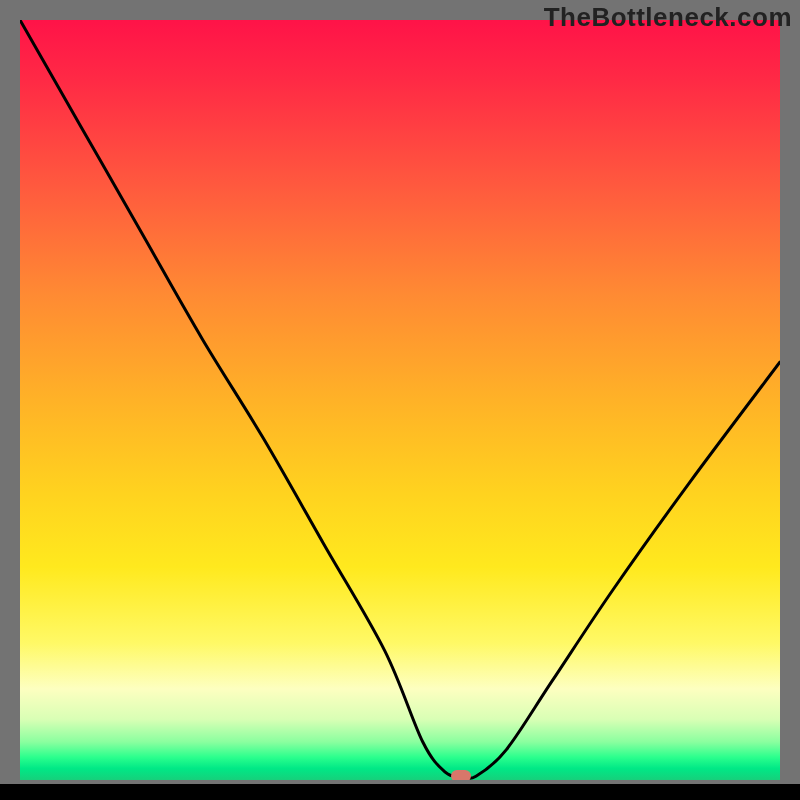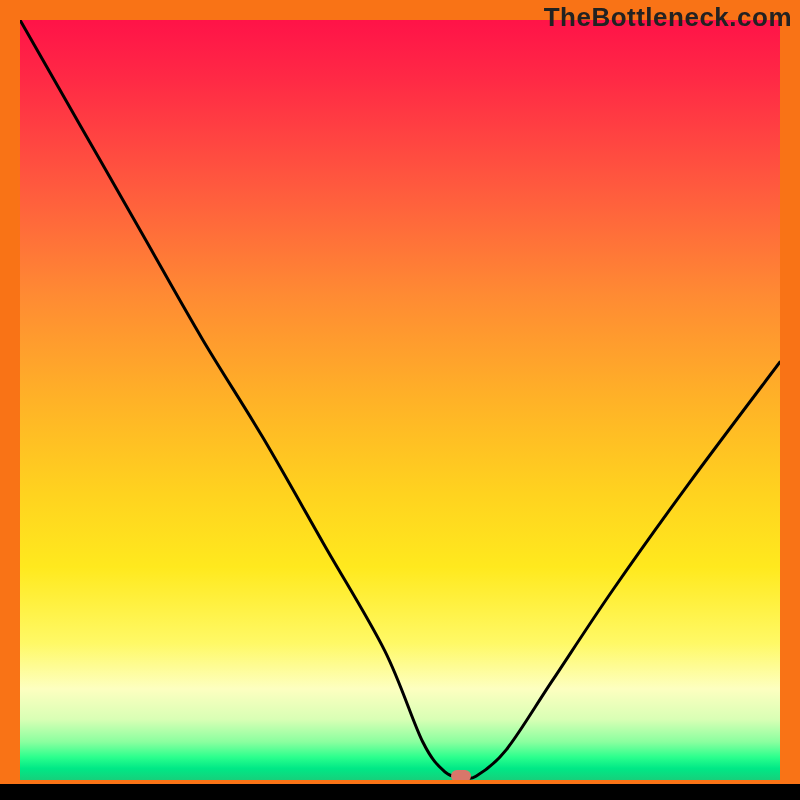--- a/index.html
+++ b/index.html
@@ -8,21 +8,21 @@
     width: 800px;
     height: 800px;
     background: #000;
     font-family: Arial, Helvetica, sans-serif;
     overflow: hidden;
   }
   .frame {
     position: relative;
     width: 800px;
     height: 784px;
-    background: #f97316;
+    background: #737373;
   }
   .watermark {
     position: absolute;
     top: 2px;
     right: 8px;
     color: #222;
     font-size: 26px;
     font-weight: bold;
     letter-spacing: 0.5px;
     z-index: 5;

